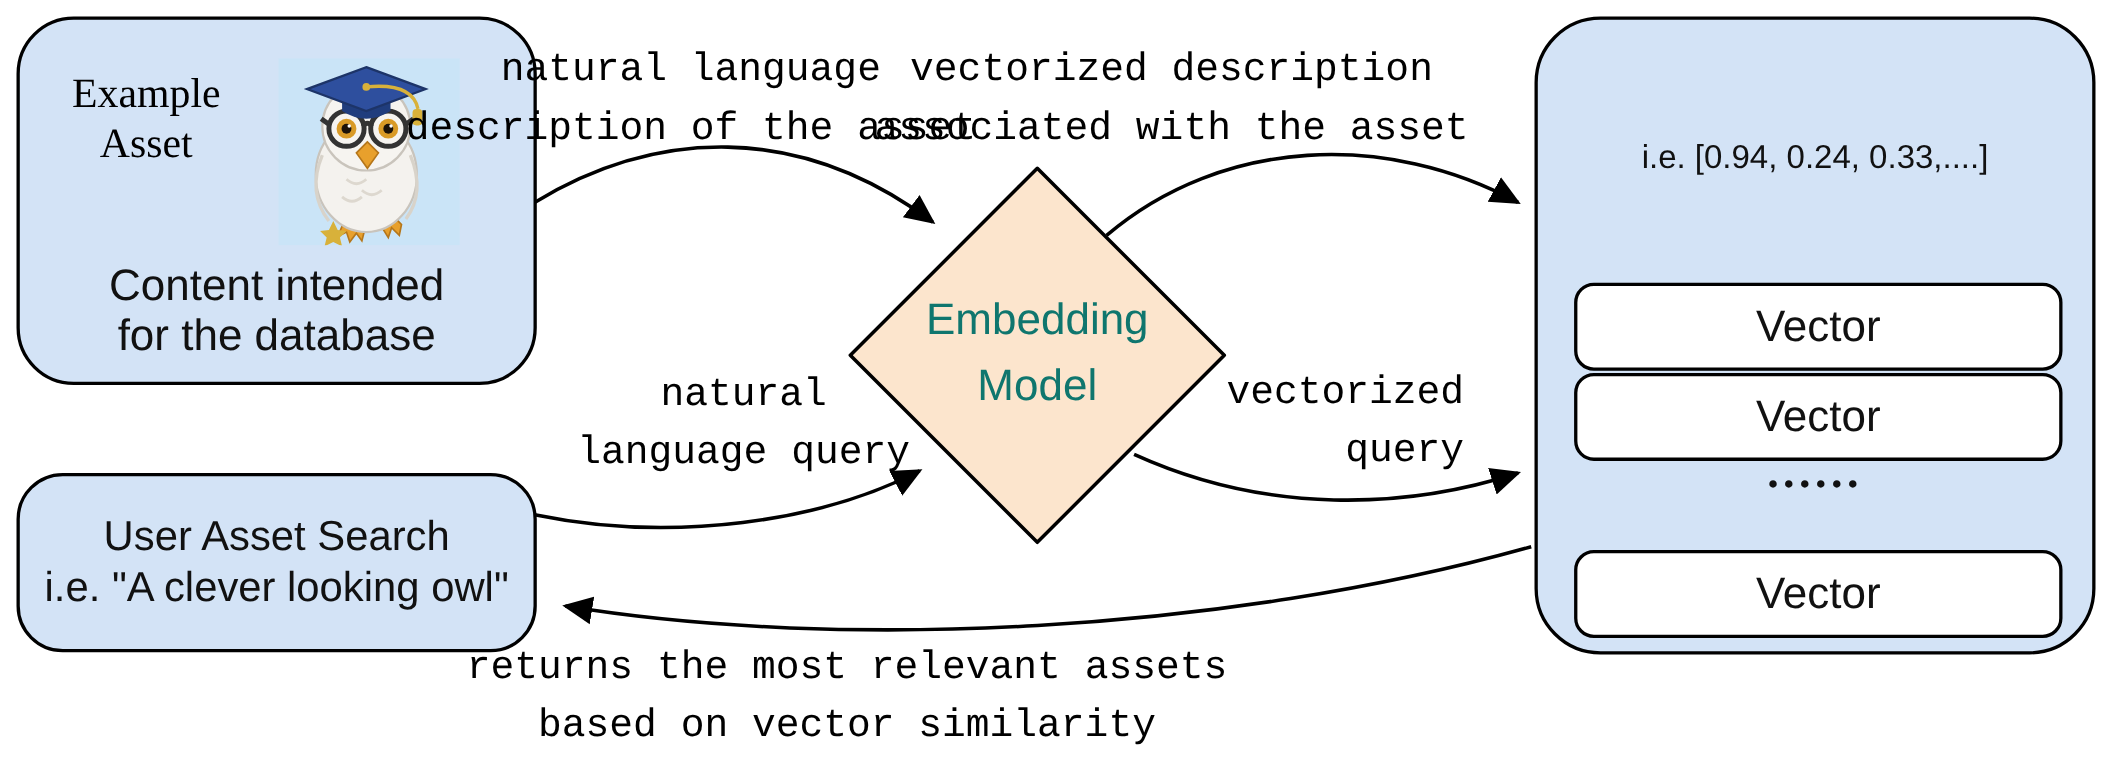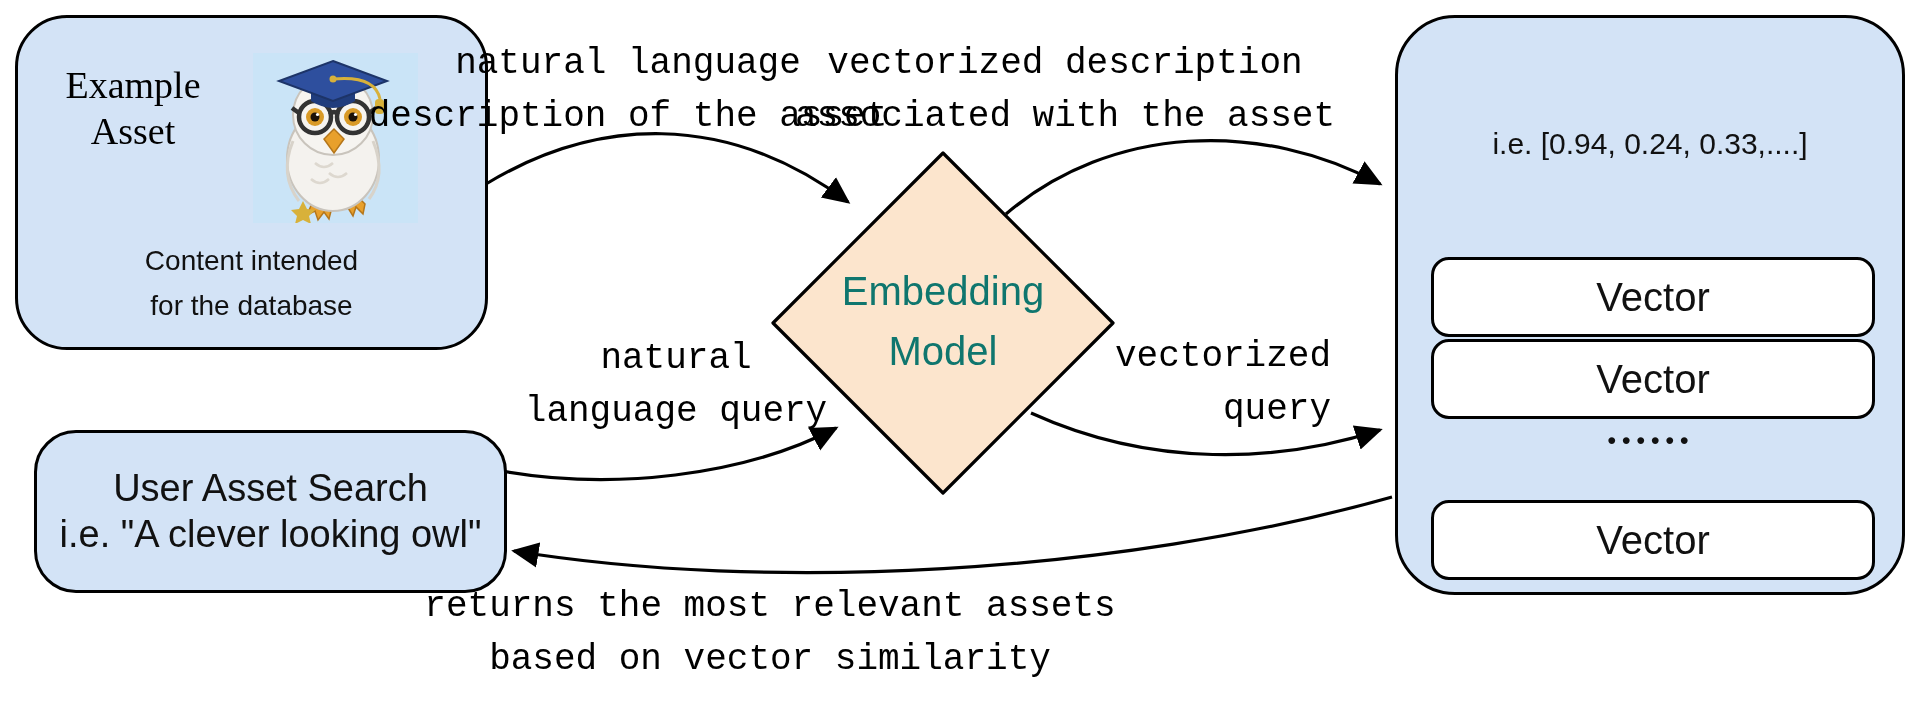--- a/index.html
+++ b/index.html
@@ -2,32 +2,32 @@
 <html><head>
 <meta charset="utf-8">
 <style>
   html,body{margin:0;padding:0;background:#ffffff;}
   .canvas{position:relative;width:1917px;height:702px;background:#ffffff;
           font-family:"Liberation Sans",sans-serif;overflow:hidden;}
   .layer{position:absolute;left:0;top:0;width:1917px;height:702px;}
 
   .bluebox{position:absolute;background:#d3e3f6;border:3.5px solid #000;box-sizing:border-box;}
   #asset-box{left:15px;top:15px;width:473px;height:335px;border-radius:52px;}
-  #search-box{left:15px;top:430px;width:473px;height:163px;border-radius:42px;margin-left:19px;}
+  #search-box{left:15px;top:430px;width:473px;height:163px;border-radius:42px;}
   #db-box{left:1395px;top:15px;width:510px;height:580px;border-radius:60px;}
 
   .sans-text{color:#111;font-size:40px;line-height:48px;text-align:center;white-space:pre-line;}
   .serif-label{position:absolute;transform:translate(-50%,-50%);color:#000;
                font-family:Liberation Mono, monospace;font-size:36px;line-height:53px;
                text-align:center;white-space:pre;width:max-content;}
 
   .asset-title{position:absolute;left:10px;top:44px;width:210px;text-align:center;
                font-family:"Liberation Serif",serif;font-size:38px;line-height:46px;
                color:#000;white-space:pre-line;}
-  .asset-caption{position:absolute;left:0;right:0;top:220px;font-size:28px;line-height:45px;}
+  .asset-caption{position:absolute;left:0;right:0;top:220px;font-size:40px;line-height:45px;}
   .owl-wrap{position:absolute;left:235px;top:35px;width:165px;height:170px;}
 
   .search-text{position:absolute;left:0;right:0;top:32px;font-size:38px;line-height:46px;}
 
   .db-title{position:absolute;left:0;right:0;top:50px;font-size:40px;line-height:44px;}
   .db-subtitle{position:absolute;left:0;right:0;top:104px;font-size:30px;line-height:44px;}
   .pill{position:absolute;left:33px;width:444px;height:80px;background:#ffffff;
         border:3.5px solid #000;border-radius:18px;box-sizing:border-box;
         display:flex;align-items:center;justify-content:center;
         font-size:40px;color:#111;margin-top:24px;}

